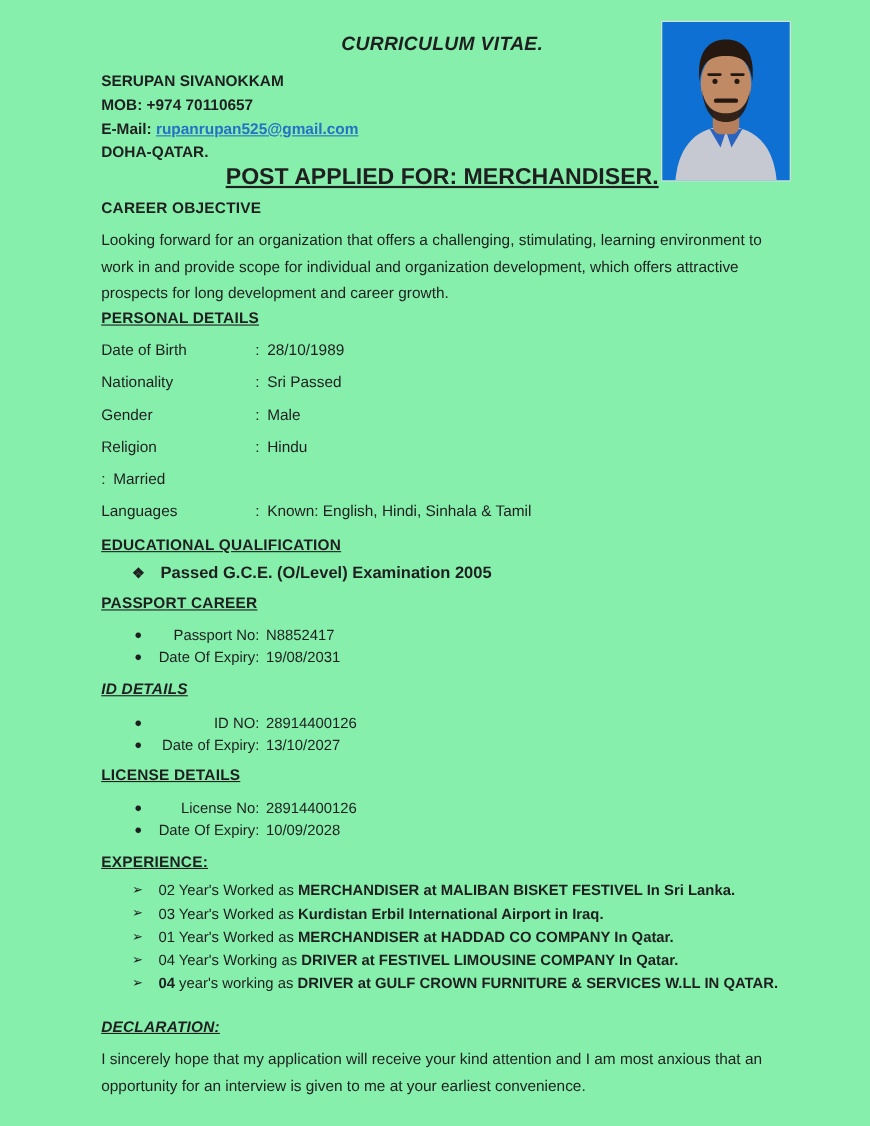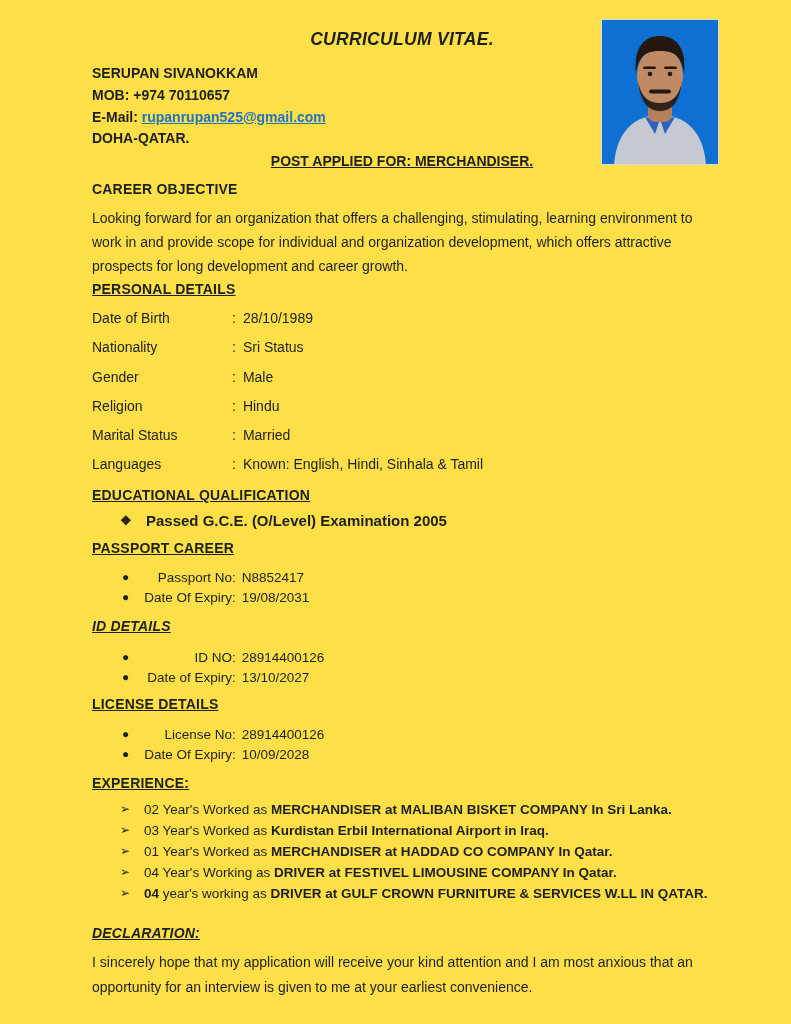--- a/index.html
+++ b/index.html
@@ -1,36 +1,36 @@
 <!DOCTYPE html>
 <html><head>
 <meta charset="utf-8">
 <style>
   html,body{margin:0;padding:0;background:#ffffff;}
   .page{
     position:relative;
     width:791px;height:1024px;
-    background:#fde047;
+    background:#86efac;
     font-family:"Liberation Sans", sans-serif;
     color:#1f1f1f;
     overflow:hidden;
   }
   .content{
     position:absolute;left:92px;top:0;width:620px;
     padding-top:28px;
   }
   .title{
     font-size:17.5px;font-weight:bold;font-style:italic;
     text-align:center;margin:0;line-height:22px;letter-spacing:.3px;
   }
   .contact{margin-top:13px;}
   .contact .cline{font-size:14px;font-weight:bold;line-height:21.8px;}
   .email-link{color:#2472c4;text-decoration:underline;font-weight:bold;cursor:pointer;}
   .post{
-    font-size:14px;font-weight:bold;text-decoration:underline;
+    font-size:21px;font-weight:bold;text-decoration:underline;
     text-align:center;margin:0;line-height:22px;
   }
   h2{font-size:14px;font-weight:bold;margin:0;line-height:17px;letter-spacing:.2px;}
   .u{text-decoration:underline;}
   .h-career{margin-top:9px;}
   .para{font-size:14px;line-height:24px;margin:8px 0 0;}
   .h-personal{margin-top:3px;}
   .prows{margin-top:6px;}
   .prow{display:flex;font-size:14px;line-height:29.2px;}
   .plabel{width:140px;flex:none;}
@@ -103,34 +103,33 @@
     <h2 class="u h-personal">PERSONAL DETAILS</h2>
     <div class="prows">
       <div class="prow">
           <span class="plabel">Date of Birth</span>
           <span class="pcolon">:</span>
           <span>28/10/1989</span>
         </div>
       <div class="prow">
           <span class="plabel">Nationality</span>
           <span class="pcolon">:</span>
-          <span>Sri Status</span>
+          <span>Sri Passed</span>
         </div>
       <div class="prow">
           <span class="plabel">Gender</span>
           <span class="pcolon">:</span>
           <span>Male</span>
         </div>
       <div class="prow">
           <span class="plabel">Religion</span>
           <span class="pcolon">:</span>
           <span>Hindu</span>
         </div>
       <div class="prow">
-          <span class="plabel">Marital Status</span>
           <span class="pcolon">:</span>
           <span>Married</span>
         </div>
       <div class="prow">
           <span class="plabel">Languages</span>
           <span class="pcolon">:</span>
           <span>Known: English, Hindi, Sinhala &amp; Tamil</span>
         </div>
     </div>
 
@@ -185,21 +184,21 @@
           <span class="blabel">Date Of Expiry</span>
           <span class="bcolon">:</span>
           <span>10/09/2028</span>
         </div>
     </div>
 
     <h2 class="u h-exp">EXPERIENCE:</h2>
     <div class="xrows">
       <div class="xrow">
           <span class="xarrow">➢</span>
-          <span><span class="xbold"></span><span>02 Year's Worked as </span><span class="xbold">MERCHANDISER at MALIBAN BISKET COMPANY In Sri Lanka.</span></span>
+          <span><span class="xbold"></span><span>02 Year's Worked as </span><span class="xbold">MERCHANDISER at MALIBAN BISKET FESTIVEL In Sri Lanka.</span></span>
         </div>
       <div class="xrow">
           <span class="xarrow">➢</span>
           <span><span class="xbold"></span><span>03 Year's Worked as </span><span class="xbold">Kurdistan Erbil International Airport in Iraq.</span></span>
         </div>
       <div class="xrow">
           <span class="xarrow">➢</span>
           <span><span class="xbold"></span><span>01 Year's Worked as </span><span class="xbold">MERCHANDISER at HADDAD CO COMPANY In Qatar.</span></span>
         </div>
       <div class="xrow">

